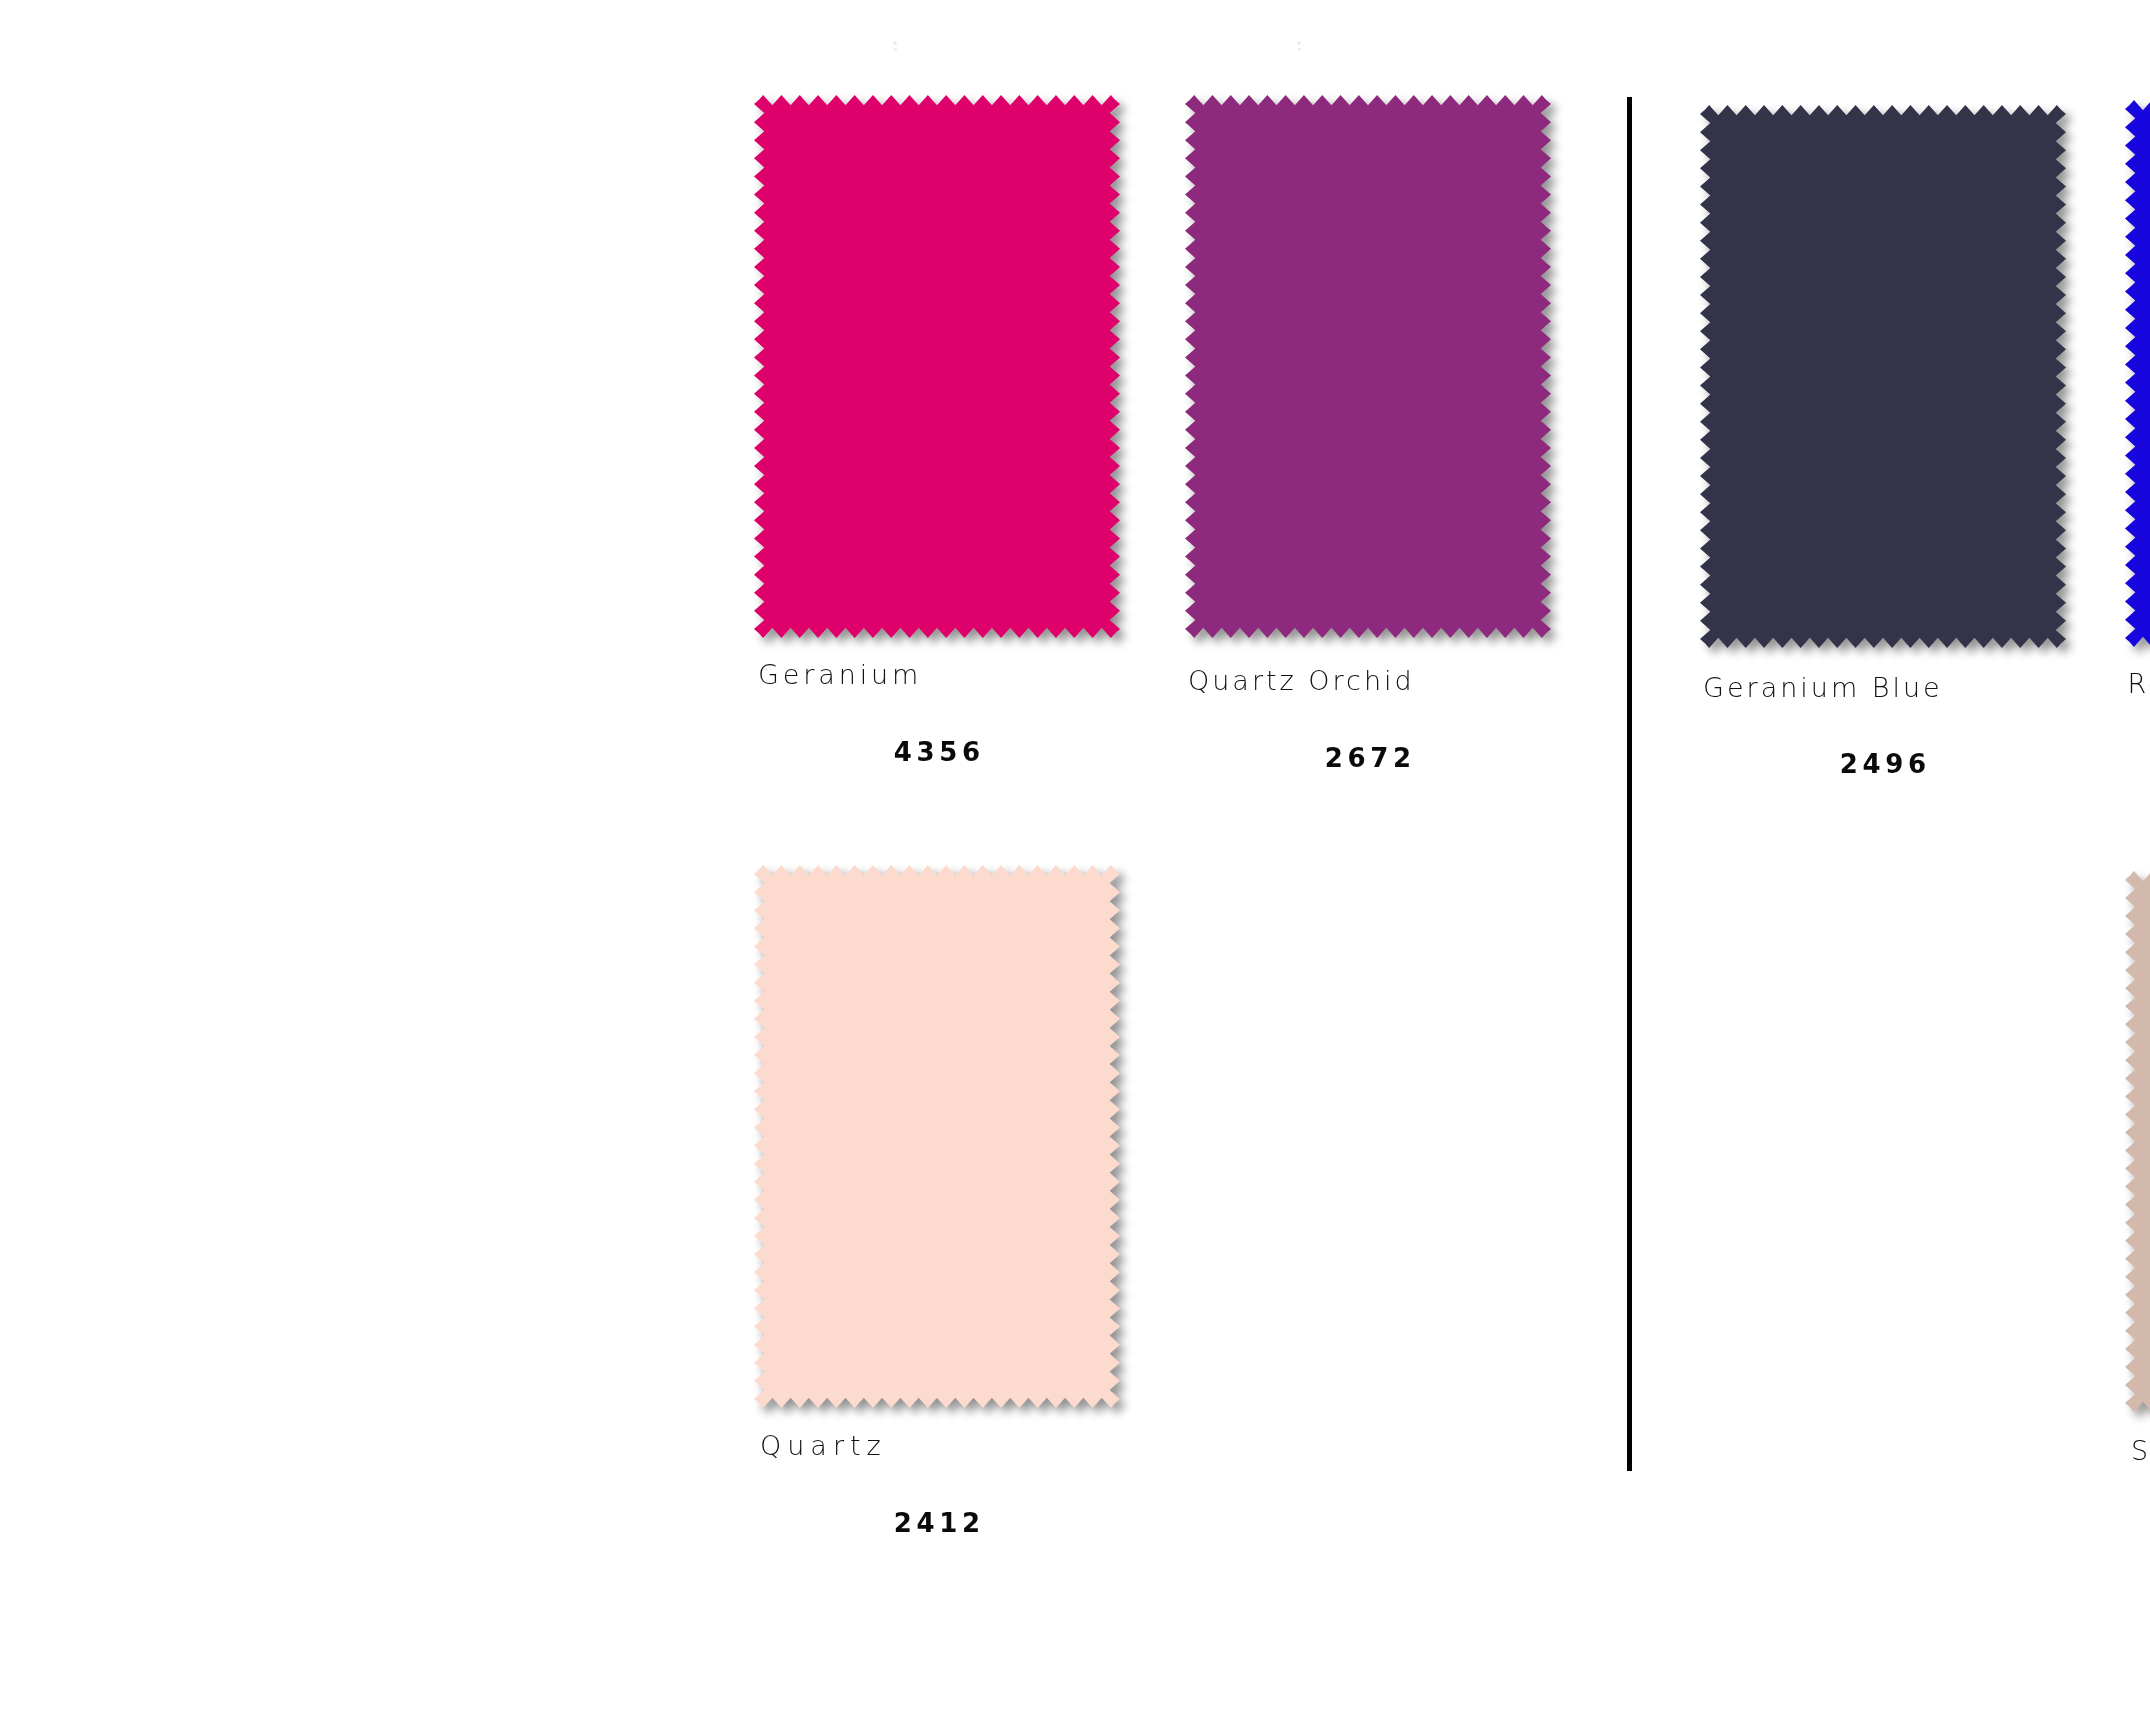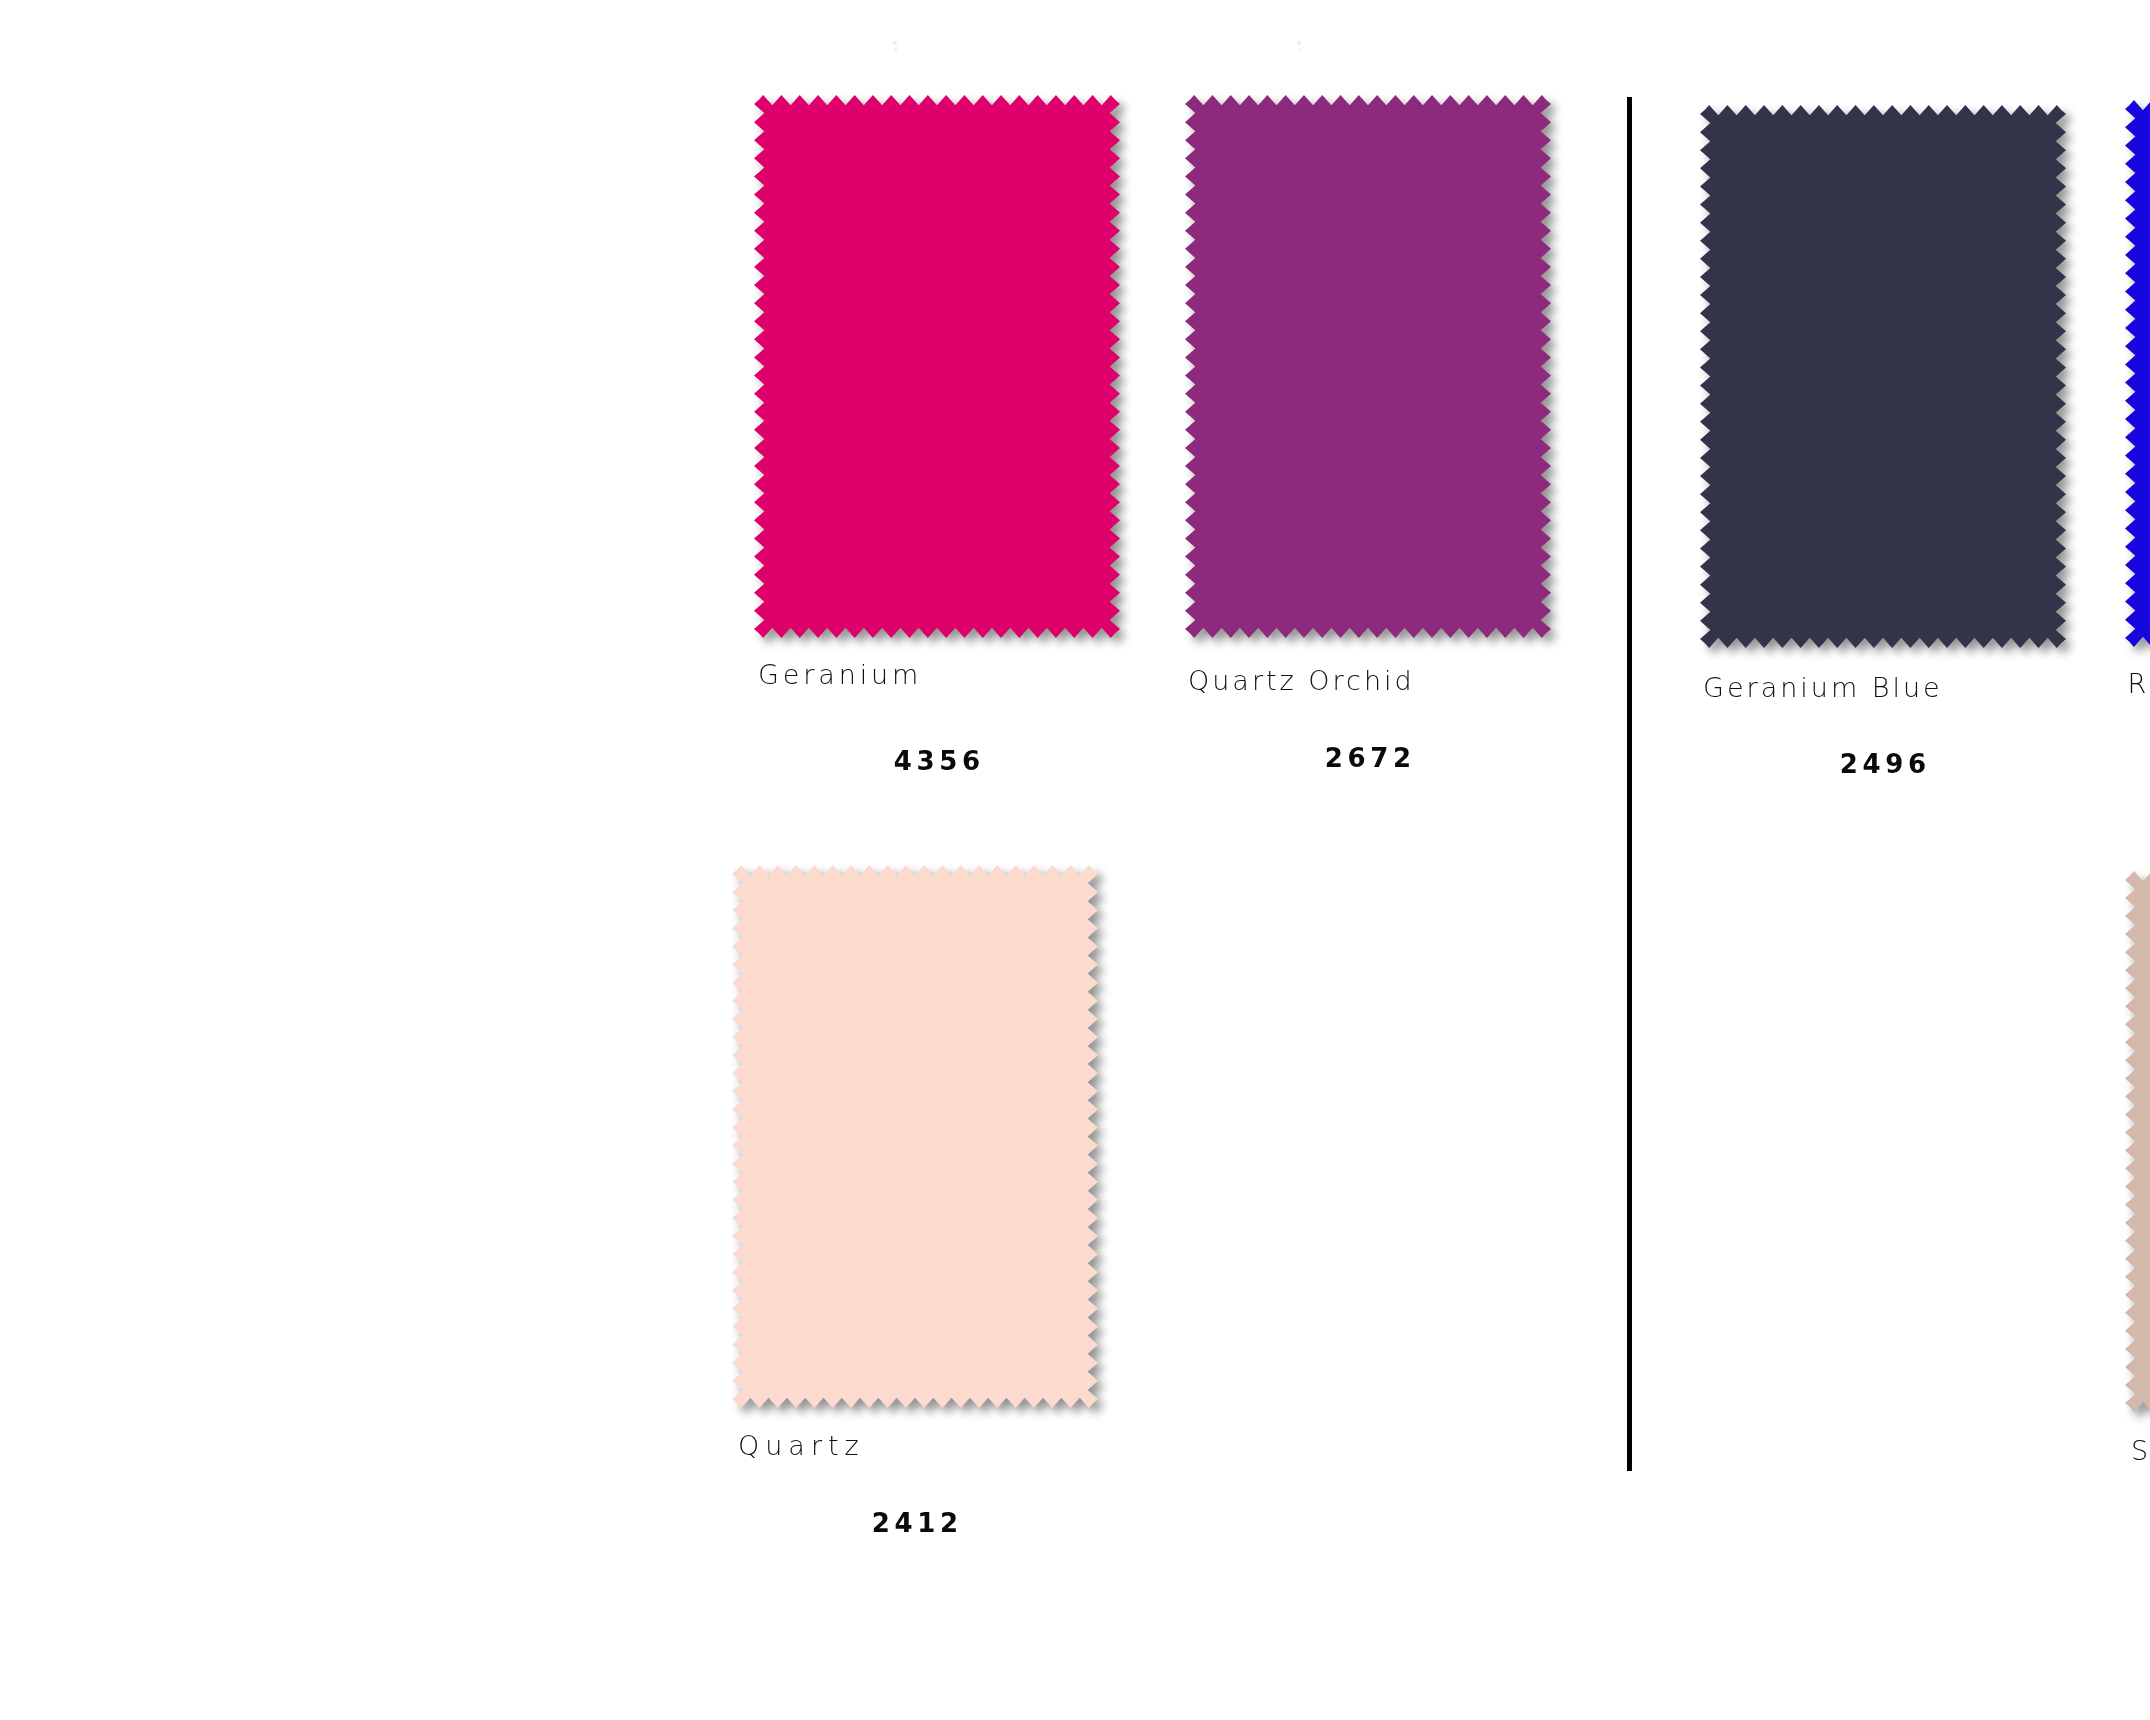--- a/index.html
+++ b/index.html
@@ -81,30 +81,30 @@
 
 <div id="page" style="width: 3275px; height: 1721px; background: rgb(255, 255, 255);">
 
   <div class="divider" style="left: 1627px; top: 97px; width: 4.7px; height: 1374px; background: rgb(0, 0, 0);"></div>
 
 <div class="swatch-cell" style="left: 754px; top: 95px; width: 366px;">
       <div class="chip-wrap" style="width: 366px; height: 543px;">
         <div class="chip" style="background: rgb(222, 0, 107); clip-path: polygon(0% 1.902%, 2.5% 0%, 5% 1.902%, 7.5% 0%, 10% 1.902%, 12.5% 0%, 15% 1.902%, 17.5% 0%, 20% 1.902%, 22.5% 0%, 25% 1.902%, 27.5% 0%, 30% 1.902%, 32.5% 0%, 35% 1.902%, 37.5% 0%, 40% 1.902%, 42.5% 0%, 45% 1.902%, 47.5% 0%, 50% 1.902%, 52.5% 0%, 55% 1.902%, 57.5% 0%, 60% 1.902%, 62.5% 0%, 65% 1.902%, 67.5% 0%, 70% 1.902%, 72.5% 0%, 75% 1.902%, 77.5% 0%, 80% 1.902%, 82.5% 0%, 85% 1.902%, 87.5% 0%, 90% 1.902%, 92.5% 0%, 95% 1.902%, 97.5% 0%, 100% 1.902%, 97.183% 0%, 100% 1.667%, 97.183% 3.333%, 100% 5%, 97.183% 6.667%, 100% 8.333%, 97.183% 10%, 100% 11.667%, 97.183% 13.333%, 100% 15%, 97.183% 16.667%, 100% 18.333%, 97.183% 20%, 100% 21.667%, 97.183% 23.333%, 100% 25%, 97.183% 26.667%, 100% 28.333%, 97.183% 30%, 100% 31.667%, 97.183% 33.333%, 100% 35%, 97.183% 36.667%, 100% 38.333%, 97.183% 40%, 100% 41.667%, 97.183% 43.333%, 100% 45%, 97.183% 46.667%, 100% 48.333%, 97.183% 50%, 100% 51.667%, 97.183% 53.333%, 100% 55%, 97.183% 56.667%, 100% 58.333%, 97.183% 60%, 100% 61.667%, 97.183% 63.333%, 100% 65%, 97.183% 66.667%, 100% 68.333%, 97.183% 70%, 100% 71.667%, 97.183% 73.333%, 100% 75%, 97.183% 76.667%, 100% 78.333%, 97.183% 80%, 100% 81.667%, 97.183% 83.333%, 100% 85%, 97.183% 86.667%, 100% 88.333%, 97.183% 90%, 100% 91.667%, 97.183% 93.333%, 100% 95%, 97.183% 96.667%, 100% 98.333%, 97.183% 100%, 100% 98.098%, 97.5% 100%, 95% 98.098%, 92.5% 100%, 90% 98.098%, 87.5% 100%, 85% 98.098%, 82.5% 100%, 80% 98.098%, 77.5% 100%, 75% 98.098%, 72.5% 100%, 70% 98.098%, 67.5% 100%, 65% 98.098%, 62.5% 100%, 60% 98.098%, 57.5% 100%, 55% 98.098%, 52.5% 100%, 50% 98.098%, 47.5% 100%, 45% 98.098%, 42.5% 100%, 40% 98.098%, 37.5% 100%, 35% 98.098%, 32.5% 100%, 30% 98.098%, 27.5% 100%, 25% 98.098%, 22.5% 100%, 20% 98.098%, 17.5% 100%, 15% 98.098%, 12.5% 100%, 10% 98.098%, 7.5% 100%, 5% 98.098%, 2.5% 100%, 0% 98.098%, 2.817% 100%, 0% 98.333%, 2.817% 96.667%, 0% 95%, 2.817% 93.333%, 0% 91.667%, 2.817% 90%, 0% 88.333%, 2.817% 86.667%, 0% 85%, 2.817% 83.333%, 0% 81.667%, 2.817% 80%, 0% 78.333%, 2.817% 76.667%, 0% 75%, 2.817% 73.333%, 0% 71.667%, 2.817% 70%, 0% 68.333%, 2.817% 66.667%, 0% 65%, 2.817% 63.333%, 0% 61.667%, 2.817% 60%, 0% 58.333%, 2.817% 56.667%, 0% 55%, 2.817% 53.333%, 0% 51.667%, 2.817% 50%, 0% 48.333%, 2.817% 46.667%, 0% 45%, 2.817% 43.333%, 0% 41.667%, 2.817% 40%, 0% 38.333%, 2.817% 36.667%, 0% 35%, 2.817% 33.333%, 0% 31.667%, 2.817% 30%, 0% 28.333%, 2.817% 26.667%, 0% 25%, 2.817% 23.333%, 0% 21.667%, 2.817% 20%, 0% 18.333%, 2.817% 16.667%, 0% 15%, 2.817% 13.333%, 0% 11.667%, 2.817% 10%, 0% 8.333%, 2.817% 6.667%, 0% 5%, 2.817% 3.333%, 0% 1.667%, 2.817% 0%);"></div>
       </div>
       <div class="swatch-name" style="position: absolute; left: 0px; width: 366px; top: 566px; font-size: 27px; letter-spacing: 3.9px; text-indent: 3.9px;">Geranium</div>
-      <div class="swatch-code" style="position: absolute; left: 0px; width: 366px; top: 644px; font-size: 26px; letter-spacing: 4.7px; text-indent: 4.7px; margin-top: 9px;">4356</div>
+      <div class="swatch-code" style="position: absolute; left: 0px; width: 366px; top: 644px; font-size: 26px; letter-spacing: 4.7px; text-indent: 4.7px;">4356</div>
     </div>
     <div class="swatch-cell" style="left: 1185px; top: 95px; width: 366px;">
       <div class="chip-wrap" style="width: 366px; height: 543px;">
         <div class="chip" style="background: rgb(142, 42, 126); clip-path: polygon(0% 1.902%, 2.5% 0%, 5% 1.902%, 7.5% 0%, 10% 1.902%, 12.5% 0%, 15% 1.902%, 17.5% 0%, 20% 1.902%, 22.5% 0%, 25% 1.902%, 27.5% 0%, 30% 1.902%, 32.5% 0%, 35% 1.902%, 37.5% 0%, 40% 1.902%, 42.5% 0%, 45% 1.902%, 47.5% 0%, 50% 1.902%, 52.5% 0%, 55% 1.902%, 57.5% 0%, 60% 1.902%, 62.5% 0%, 65% 1.902%, 67.5% 0%, 70% 1.902%, 72.5% 0%, 75% 1.902%, 77.5% 0%, 80% 1.902%, 82.5% 0%, 85% 1.902%, 87.5% 0%, 90% 1.902%, 92.5% 0%, 95% 1.902%, 97.5% 0%, 100% 1.902%, 97.183% 0%, 100% 1.667%, 97.183% 3.333%, 100% 5%, 97.183% 6.667%, 100% 8.333%, 97.183% 10%, 100% 11.667%, 97.183% 13.333%, 100% 15%, 97.183% 16.667%, 100% 18.333%, 97.183% 20%, 100% 21.667%, 97.183% 23.333%, 100% 25%, 97.183% 26.667%, 100% 28.333%, 97.183% 30%, 100% 31.667%, 97.183% 33.333%, 100% 35%, 97.183% 36.667%, 100% 38.333%, 97.183% 40%, 100% 41.667%, 97.183% 43.333%, 100% 45%, 97.183% 46.667%, 100% 48.333%, 97.183% 50%, 100% 51.667%, 97.183% 53.333%, 100% 55%, 97.183% 56.667%, 100% 58.333%, 97.183% 60%, 100% 61.667%, 97.183% 63.333%, 100% 65%, 97.183% 66.667%, 100% 68.333%, 97.183% 70%, 100% 71.667%, 97.183% 73.333%, 100% 75%, 97.183% 76.667%, 100% 78.333%, 97.183% 80%, 100% 81.667%, 97.183% 83.333%, 100% 85%, 97.183% 86.667%, 100% 88.333%, 97.183% 90%, 100% 91.667%, 97.183% 93.333%, 100% 95%, 97.183% 96.667%, 100% 98.333%, 97.183% 100%, 100% 98.098%, 97.5% 100%, 95% 98.098%, 92.5% 100%, 90% 98.098%, 87.5% 100%, 85% 98.098%, 82.5% 100%, 80% 98.098%, 77.5% 100%, 75% 98.098%, 72.5% 100%, 70% 98.098%, 67.5% 100%, 65% 98.098%, 62.5% 100%, 60% 98.098%, 57.5% 100%, 55% 98.098%, 52.5% 100%, 50% 98.098%, 47.5% 100%, 45% 98.098%, 42.5% 100%, 40% 98.098%, 37.5% 100%, 35% 98.098%, 32.5% 100%, 30% 98.098%, 27.5% 100%, 25% 98.098%, 22.5% 100%, 20% 98.098%, 17.5% 100%, 15% 98.098%, 12.5% 100%, 10% 98.098%, 7.5% 100%, 5% 98.098%, 2.5% 100%, 0% 98.098%, 2.817% 100%, 0% 98.333%, 2.817% 96.667%, 0% 95%, 2.817% 93.333%, 0% 91.667%, 2.817% 90%, 0% 88.333%, 2.817% 86.667%, 0% 85%, 2.817% 83.333%, 0% 81.667%, 2.817% 80%, 0% 78.333%, 2.817% 76.667%, 0% 75%, 2.817% 73.333%, 0% 71.667%, 2.817% 70%, 0% 68.333%, 2.817% 66.667%, 0% 65%, 2.817% 63.333%, 0% 61.667%, 2.817% 60%, 0% 58.333%, 2.817% 56.667%, 0% 55%, 2.817% 53.333%, 0% 51.667%, 2.817% 50%, 0% 48.333%, 2.817% 46.667%, 0% 45%, 2.817% 43.333%, 0% 41.667%, 2.817% 40%, 0% 38.333%, 2.817% 36.667%, 0% 35%, 2.817% 33.333%, 0% 31.667%, 2.817% 30%, 0% 28.333%, 2.817% 26.667%, 0% 25%, 2.817% 23.333%, 0% 21.667%, 2.817% 20%, 0% 18.333%, 2.817% 16.667%, 0% 15%, 2.817% 13.333%, 0% 11.667%, 2.817% 10%, 0% 8.333%, 2.817% 6.667%, 0% 5%, 2.817% 3.333%, 0% 1.667%, 2.817% 0%);"></div>
       </div>
       <div class="swatch-name" style="position: absolute; left: 0px; width: 366px; top: 572px; font-size: 27px; letter-spacing: 3px; text-indent: 3px;">Quartz Orchid</div>
       <div class="swatch-code" style="position: absolute; left: 0px; width: 366px; top: 650px; font-size: 26px; letter-spacing: 4.7px; text-indent: 4.7px;">2672</div>
     </div>
-    <div class="swatch-cell" style="left: 732px; top: 865px; width: 366px;">
+    <div class="swatch-cell" style="left: 754px; top: 865px; width: 366px;">
       <div class="chip-wrap" style="width: 366px; height: 543px;">
         <div class="chip" style="background: rgb(252, 218, 206); clip-path: polygon(0% 1.902%, 2.5% 0%, 5% 1.902%, 7.5% 0%, 10% 1.902%, 12.5% 0%, 15% 1.902%, 17.5% 0%, 20% 1.902%, 22.5% 0%, 25% 1.902%, 27.5% 0%, 30% 1.902%, 32.5% 0%, 35% 1.902%, 37.5% 0%, 40% 1.902%, 42.5% 0%, 45% 1.902%, 47.5% 0%, 50% 1.902%, 52.5% 0%, 55% 1.902%, 57.5% 0%, 60% 1.902%, 62.5% 0%, 65% 1.902%, 67.5% 0%, 70% 1.902%, 72.5% 0%, 75% 1.902%, 77.5% 0%, 80% 1.902%, 82.5% 0%, 85% 1.902%, 87.5% 0%, 90% 1.902%, 92.5% 0%, 95% 1.902%, 97.5% 0%, 100% 1.902%, 97.183% 0%, 100% 1.667%, 97.183% 3.333%, 100% 5%, 97.183% 6.667%, 100% 8.333%, 97.183% 10%, 100% 11.667%, 97.183% 13.333%, 100% 15%, 97.183% 16.667%, 100% 18.333%, 97.183% 20%, 100% 21.667%, 97.183% 23.333%, 100% 25%, 97.183% 26.667%, 100% 28.333%, 97.183% 30%, 100% 31.667%, 97.183% 33.333%, 100% 35%, 97.183% 36.667%, 100% 38.333%, 97.183% 40%, 100% 41.667%, 97.183% 43.333%, 100% 45%, 97.183% 46.667%, 100% 48.333%, 97.183% 50%, 100% 51.667%, 97.183% 53.333%, 100% 55%, 97.183% 56.667%, 100% 58.333%, 97.183% 60%, 100% 61.667%, 97.183% 63.333%, 100% 65%, 97.183% 66.667%, 100% 68.333%, 97.183% 70%, 100% 71.667%, 97.183% 73.333%, 100% 75%, 97.183% 76.667%, 100% 78.333%, 97.183% 80%, 100% 81.667%, 97.183% 83.333%, 100% 85%, 97.183% 86.667%, 100% 88.333%, 97.183% 90%, 100% 91.667%, 97.183% 93.333%, 100% 95%, 97.183% 96.667%, 100% 98.333%, 97.183% 100%, 100% 98.098%, 97.5% 100%, 95% 98.098%, 92.5% 100%, 90% 98.098%, 87.5% 100%, 85% 98.098%, 82.5% 100%, 80% 98.098%, 77.5% 100%, 75% 98.098%, 72.5% 100%, 70% 98.098%, 67.5% 100%, 65% 98.098%, 62.5% 100%, 60% 98.098%, 57.5% 100%, 55% 98.098%, 52.5% 100%, 50% 98.098%, 47.5% 100%, 45% 98.098%, 42.5% 100%, 40% 98.098%, 37.5% 100%, 35% 98.098%, 32.5% 100%, 30% 98.098%, 27.5% 100%, 25% 98.098%, 22.5% 100%, 20% 98.098%, 17.5% 100%, 15% 98.098%, 12.5% 100%, 10% 98.098%, 7.5% 100%, 5% 98.098%, 2.5% 100%, 0% 98.098%, 2.817% 100%, 0% 98.333%, 2.817% 96.667%, 0% 95%, 2.817% 93.333%, 0% 91.667%, 2.817% 90%, 0% 88.333%, 2.817% 86.667%, 0% 85%, 2.817% 83.333%, 0% 81.667%, 2.817% 80%, 0% 78.333%, 2.817% 76.667%, 0% 75%, 2.817% 73.333%, 0% 71.667%, 2.817% 70%, 0% 68.333%, 2.817% 66.667%, 0% 65%, 2.817% 63.333%, 0% 61.667%, 2.817% 60%, 0% 58.333%, 2.817% 56.667%, 0% 55%, 2.817% 53.333%, 0% 51.667%, 2.817% 50%, 0% 48.333%, 2.817% 46.667%, 0% 45%, 2.817% 43.333%, 0% 41.667%, 2.817% 40%, 0% 38.333%, 2.817% 36.667%, 0% 35%, 2.817% 33.333%, 0% 31.667%, 2.817% 30%, 0% 28.333%, 2.817% 26.667%, 0% 25%, 2.817% 23.333%, 0% 21.667%, 2.817% 20%, 0% 18.333%, 2.817% 16.667%, 0% 15%, 2.817% 13.333%, 0% 11.667%, 2.817% 10%, 0% 8.333%, 2.817% 6.667%, 0% 5%, 2.817% 3.333%, 0% 1.667%, 2.817% 0%);"></div>
       </div>
       <div class="swatch-name" style="position: absolute; left: 0px; width: 366px; top: 567px; font-size: 27px; letter-spacing: 6px; text-indent: 6px;">Quartz</div>
       <div class="swatch-code" style="position: absolute; left: 0px; width: 366px; top: 645px; font-size: 26px; letter-spacing: 4.7px; text-indent: 4.7px;">2412</div>
     </div>
     <div class="swatch-cell" style="left: 1700px; top: 105px; width: 366px;">
       <div class="chip-wrap" style="width: 366px; height: 543px;">
         <div class="chip" style="background: rgb(51, 51, 73); clip-path: polygon(0% 1.902%, 2.5% 0%, 5% 1.902%, 7.5% 0%, 10% 1.902%, 12.5% 0%, 15% 1.902%, 17.5% 0%, 20% 1.902%, 22.5% 0%, 25% 1.902%, 27.5% 0%, 30% 1.902%, 32.5% 0%, 35% 1.902%, 37.5% 0%, 40% 1.902%, 42.5% 0%, 45% 1.902%, 47.5% 0%, 50% 1.902%, 52.5% 0%, 55% 1.902%, 57.5% 0%, 60% 1.902%, 62.5% 0%, 65% 1.902%, 67.5% 0%, 70% 1.902%, 72.5% 0%, 75% 1.902%, 77.5% 0%, 80% 1.902%, 82.5% 0%, 85% 1.902%, 87.5% 0%, 90% 1.902%, 92.5% 0%, 95% 1.902%, 97.5% 0%, 100% 1.902%, 97.183% 0%, 100% 1.667%, 97.183% 3.333%, 100% 5%, 97.183% 6.667%, 100% 8.333%, 97.183% 10%, 100% 11.667%, 97.183% 13.333%, 100% 15%, 97.183% 16.667%, 100% 18.333%, 97.183% 20%, 100% 21.667%, 97.183% 23.333%, 100% 25%, 97.183% 26.667%, 100% 28.333%, 97.183% 30%, 100% 31.667%, 97.183% 33.333%, 100% 35%, 97.183% 36.667%, 100% 38.333%, 97.183% 40%, 100% 41.667%, 97.183% 43.333%, 100% 45%, 97.183% 46.667%, 100% 48.333%, 97.183% 50%, 100% 51.667%, 97.183% 53.333%, 100% 55%, 97.183% 56.667%, 100% 58.333%, 97.183% 60%, 100% 61.667%, 97.183% 63.333%, 100% 65%, 97.183% 66.667%, 100% 68.333%, 97.183% 70%, 100% 71.667%, 97.183% 73.333%, 100% 75%, 97.183% 76.667%, 100% 78.333%, 97.183% 80%, 100% 81.667%, 97.183% 83.333%, 100% 85%, 97.183% 86.667%, 100% 88.333%, 97.183% 90%, 100% 91.667%, 97.183% 93.333%, 100% 95%, 97.183% 96.667%, 100% 98.333%, 97.183% 100%, 100% 98.098%, 97.5% 100%, 95% 98.098%, 92.5% 100%, 90% 98.098%, 87.5% 100%, 85% 98.098%, 82.5% 100%, 80% 98.098%, 77.5% 100%, 75% 98.098%, 72.5% 100%, 70% 98.098%, 67.5% 100%, 65% 98.098%, 62.5% 100%, 60% 98.098%, 57.5% 100%, 55% 98.098%, 52.5% 100%, 50% 98.098%, 47.5% 100%, 45% 98.098%, 42.5% 100%, 40% 98.098%, 37.5% 100%, 35% 98.098%, 32.5% 100%, 30% 98.098%, 27.5% 100%, 25% 98.098%, 22.5% 100%, 20% 98.098%, 17.5% 100%, 15% 98.098%, 12.5% 100%, 10% 98.098%, 7.5% 100%, 5% 98.098%, 2.5% 100%, 0% 98.098%, 2.817% 100%, 0% 98.333%, 2.817% 96.667%, 0% 95%, 2.817% 93.333%, 0% 91.667%, 2.817% 90%, 0% 88.333%, 2.817% 86.667%, 0% 85%, 2.817% 83.333%, 0% 81.667%, 2.817% 80%, 0% 78.333%, 2.817% 76.667%, 0% 75%, 2.817% 73.333%, 0% 71.667%, 2.817% 70%, 0% 68.333%, 2.817% 66.667%, 0% 65%, 2.817% 63.333%, 0% 61.667%, 2.817% 60%, 0% 58.333%, 2.817% 56.667%, 0% 55%, 2.817% 53.333%, 0% 51.667%, 2.817% 50%, 0% 48.333%, 2.817% 46.667%, 0% 45%, 2.817% 43.333%, 0% 41.667%, 2.817% 40%, 0% 38.333%, 2.817% 36.667%, 0% 35%, 2.817% 33.333%, 0% 31.667%, 2.817% 30%, 0% 28.333%, 2.817% 26.667%, 0% 25%, 2.817% 23.333%, 0% 21.667%, 2.817% 20%, 0% 18.333%, 2.817% 16.667%, 0% 15%, 2.817% 13.333%, 0% 11.667%, 2.817% 10%, 0% 8.333%, 2.817% 6.667%, 0% 5%, 2.817% 3.333%, 0% 1.667%, 2.817% 0%);"></div>
       </div>

